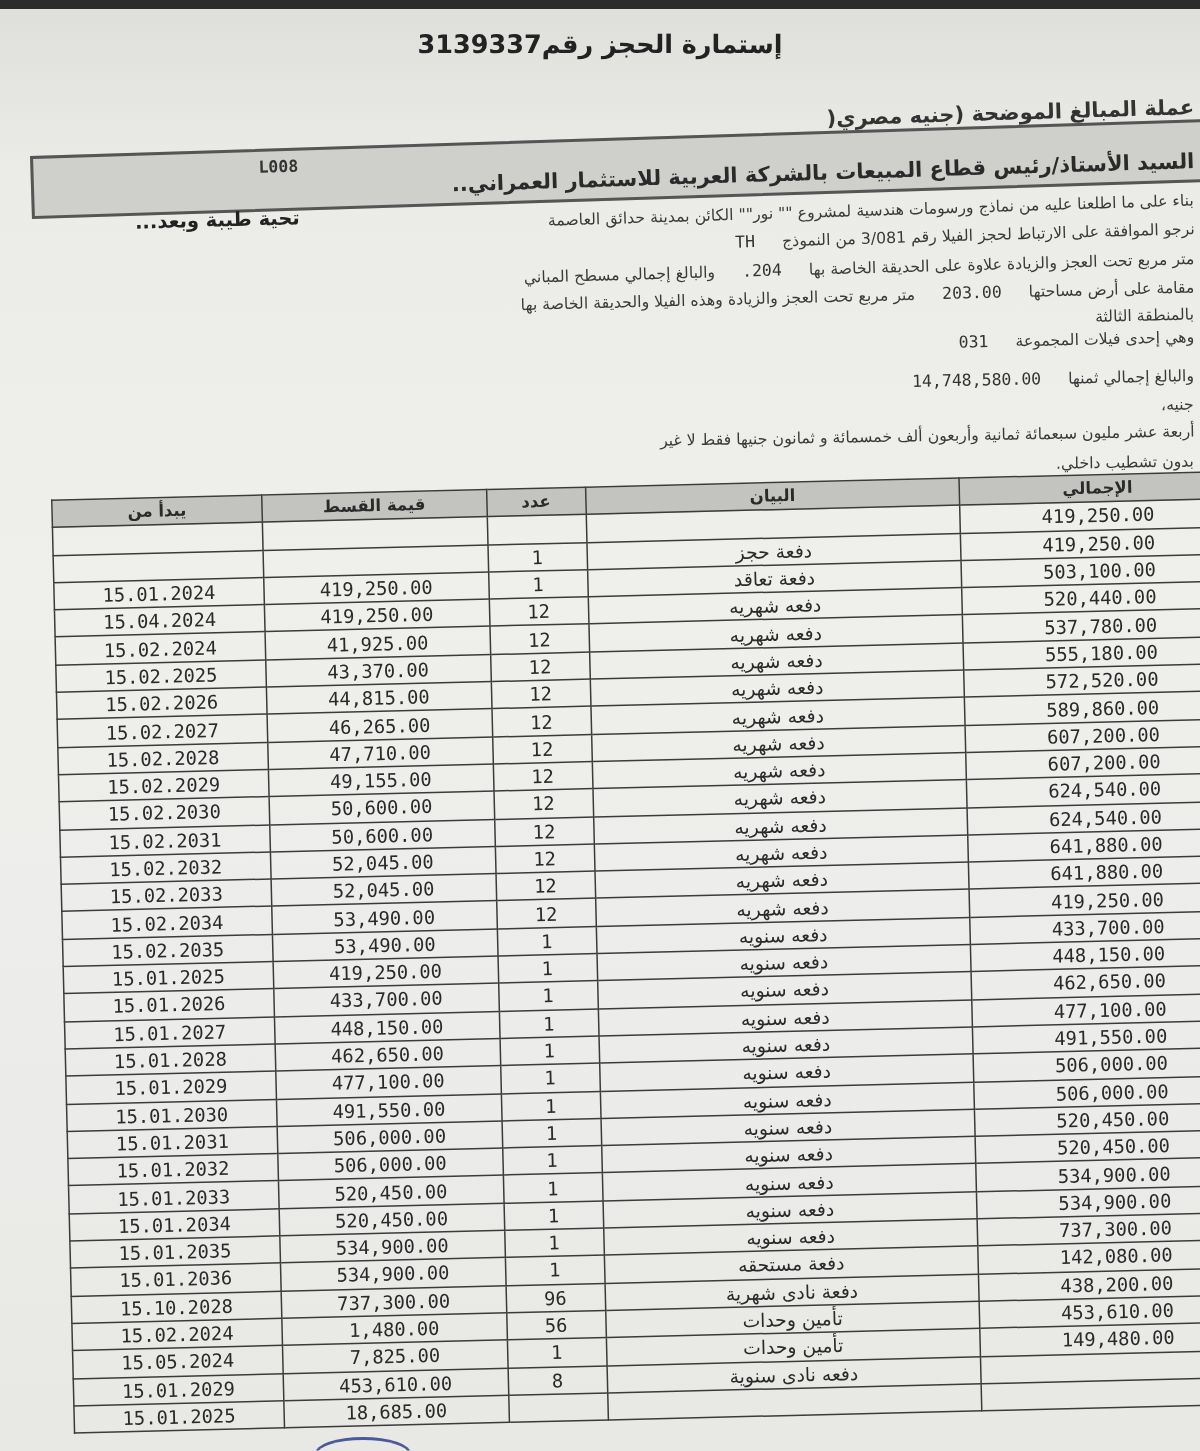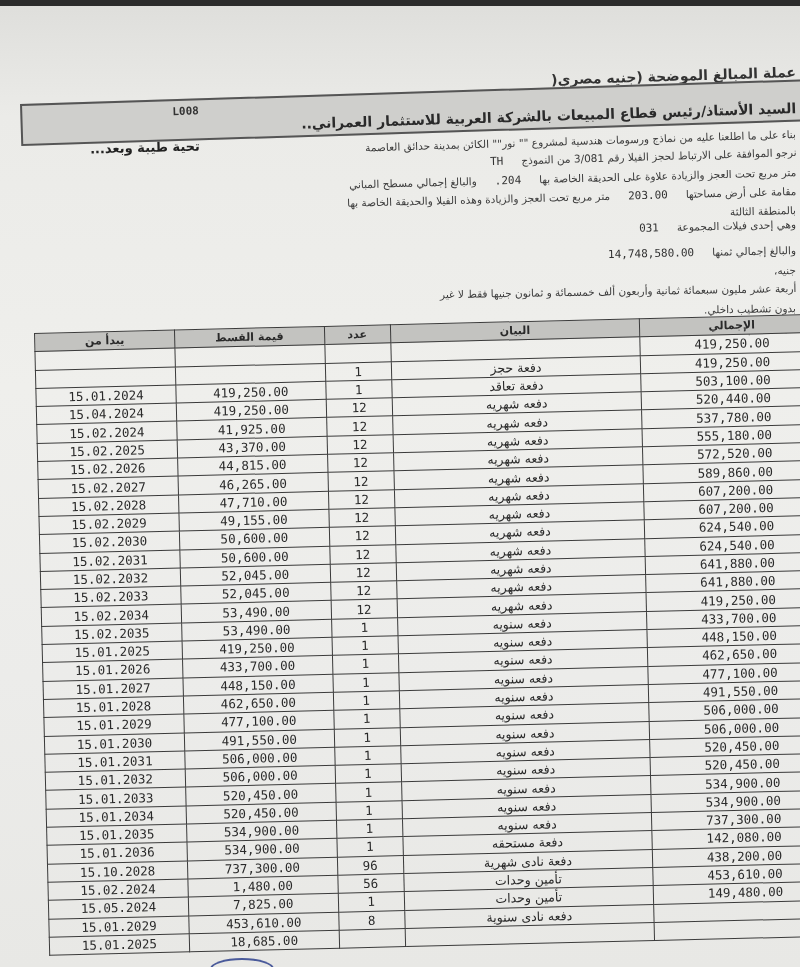--- a/index.html
+++ b/index.html
@@ -144,20 +144,21 @@
       border-radius: 50% 50% 0 0;
       border-bottom: none;
     }
   </style>
 </head>
 <body>
 
 <div class="paper">
   <div class="top-shadow"></div>
 
+  <div class="form-title">إستمارة الحجز رقم3139337</div>
 
   <div class="currency-line">عملة المبالغ الموضحة (جنيه مصري(</div>
 
   <div class="ref-box">
     <span class="ref-code">L008</span>
   </div>
 
   <div class="addressee" style="top:100px;">السيد الأستاذ/رئيس قطاع المبيعات بالشركة العربية للاستثمار العمراني..</div>
 
   <div class="greeting">تحية طيبة وبعد...</div>

